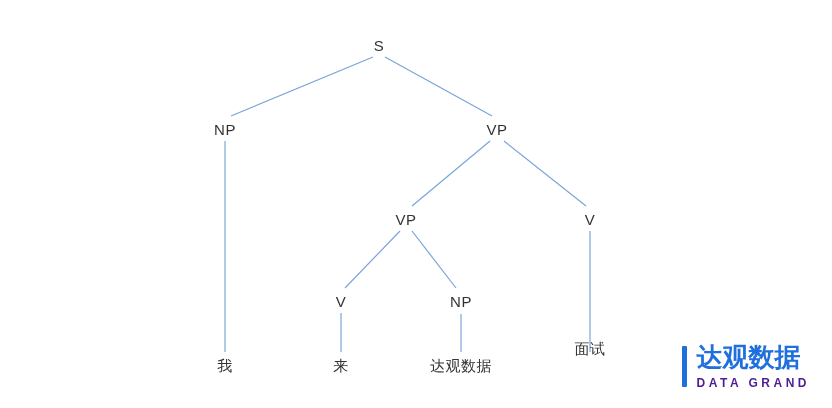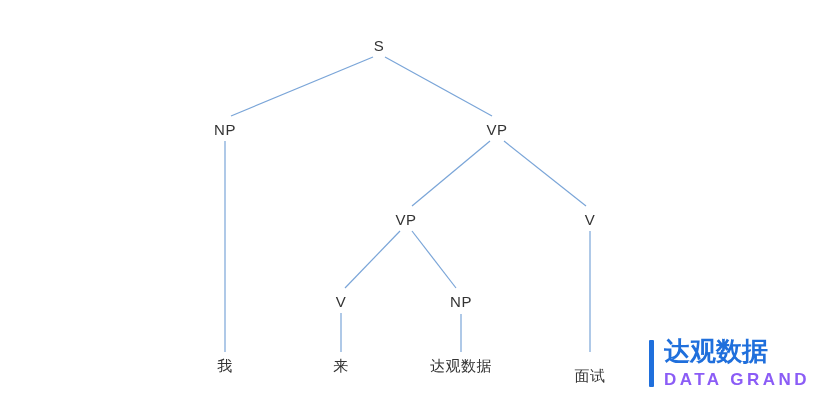--- a/index.html
+++ b/index.html
@@ -58,23 +58,23 @@
     flex-direction: column;
     align-items: flex-start;
   }
   .logo-name {
     font-size: 26px;
     font-weight: bold;
     color: #1f6fdc;
     line-height: 1.1;
   }
   .logo-subtitle {
-    font-size: 17px;
+    font-size: 12px;
     font-weight: bold;
-    color: #8b5cf6;
+    color: #4c1d95;
     letter-spacing: 3.5px;
     margin-top: 4px;
   }
 </style>
 </head>
 <body>
 
 <div class="canvas">
 
   <svg class="edges-svg" viewBox="0 0 832 408" xmlns="http://www.w3.org/2000/svg">
@@ -107,21 +107,21 @@
 
   <span class="tree-node" style="left:406px; top:219px;">VP</span>
   <span class="tree-node" style="left:590px; top:219px;">V</span>
 
   <span class="tree-node" style="left:341px; top:301px;">V</span>
   <span class="tree-node" style="left:461px; top:301px;">NP</span>
 
   <span class="tree-node leaf-node" style="left:225px; top:366px;">我</span>
   <span class="tree-node leaf-node" style="left:341px; top:366px;">来</span>
   <span class="tree-node leaf-node" style="left:461px; top:366px;">达观数据</span>
-  <span class="tree-node leaf-node" style="left:590px; top:376px;">面试</span>
+  <span class="tree-node leaf-node" style="left:590px; top:349px;">面试</span>
 
   <div class="logo">
     <div class="logo-mark"></div>
     <div class="logo-text-block">
       <span class="logo-name">达观数据</span>
       <span class="logo-subtitle">DATA GRAND</span>
     </div>
   </div>
 
 </div>

